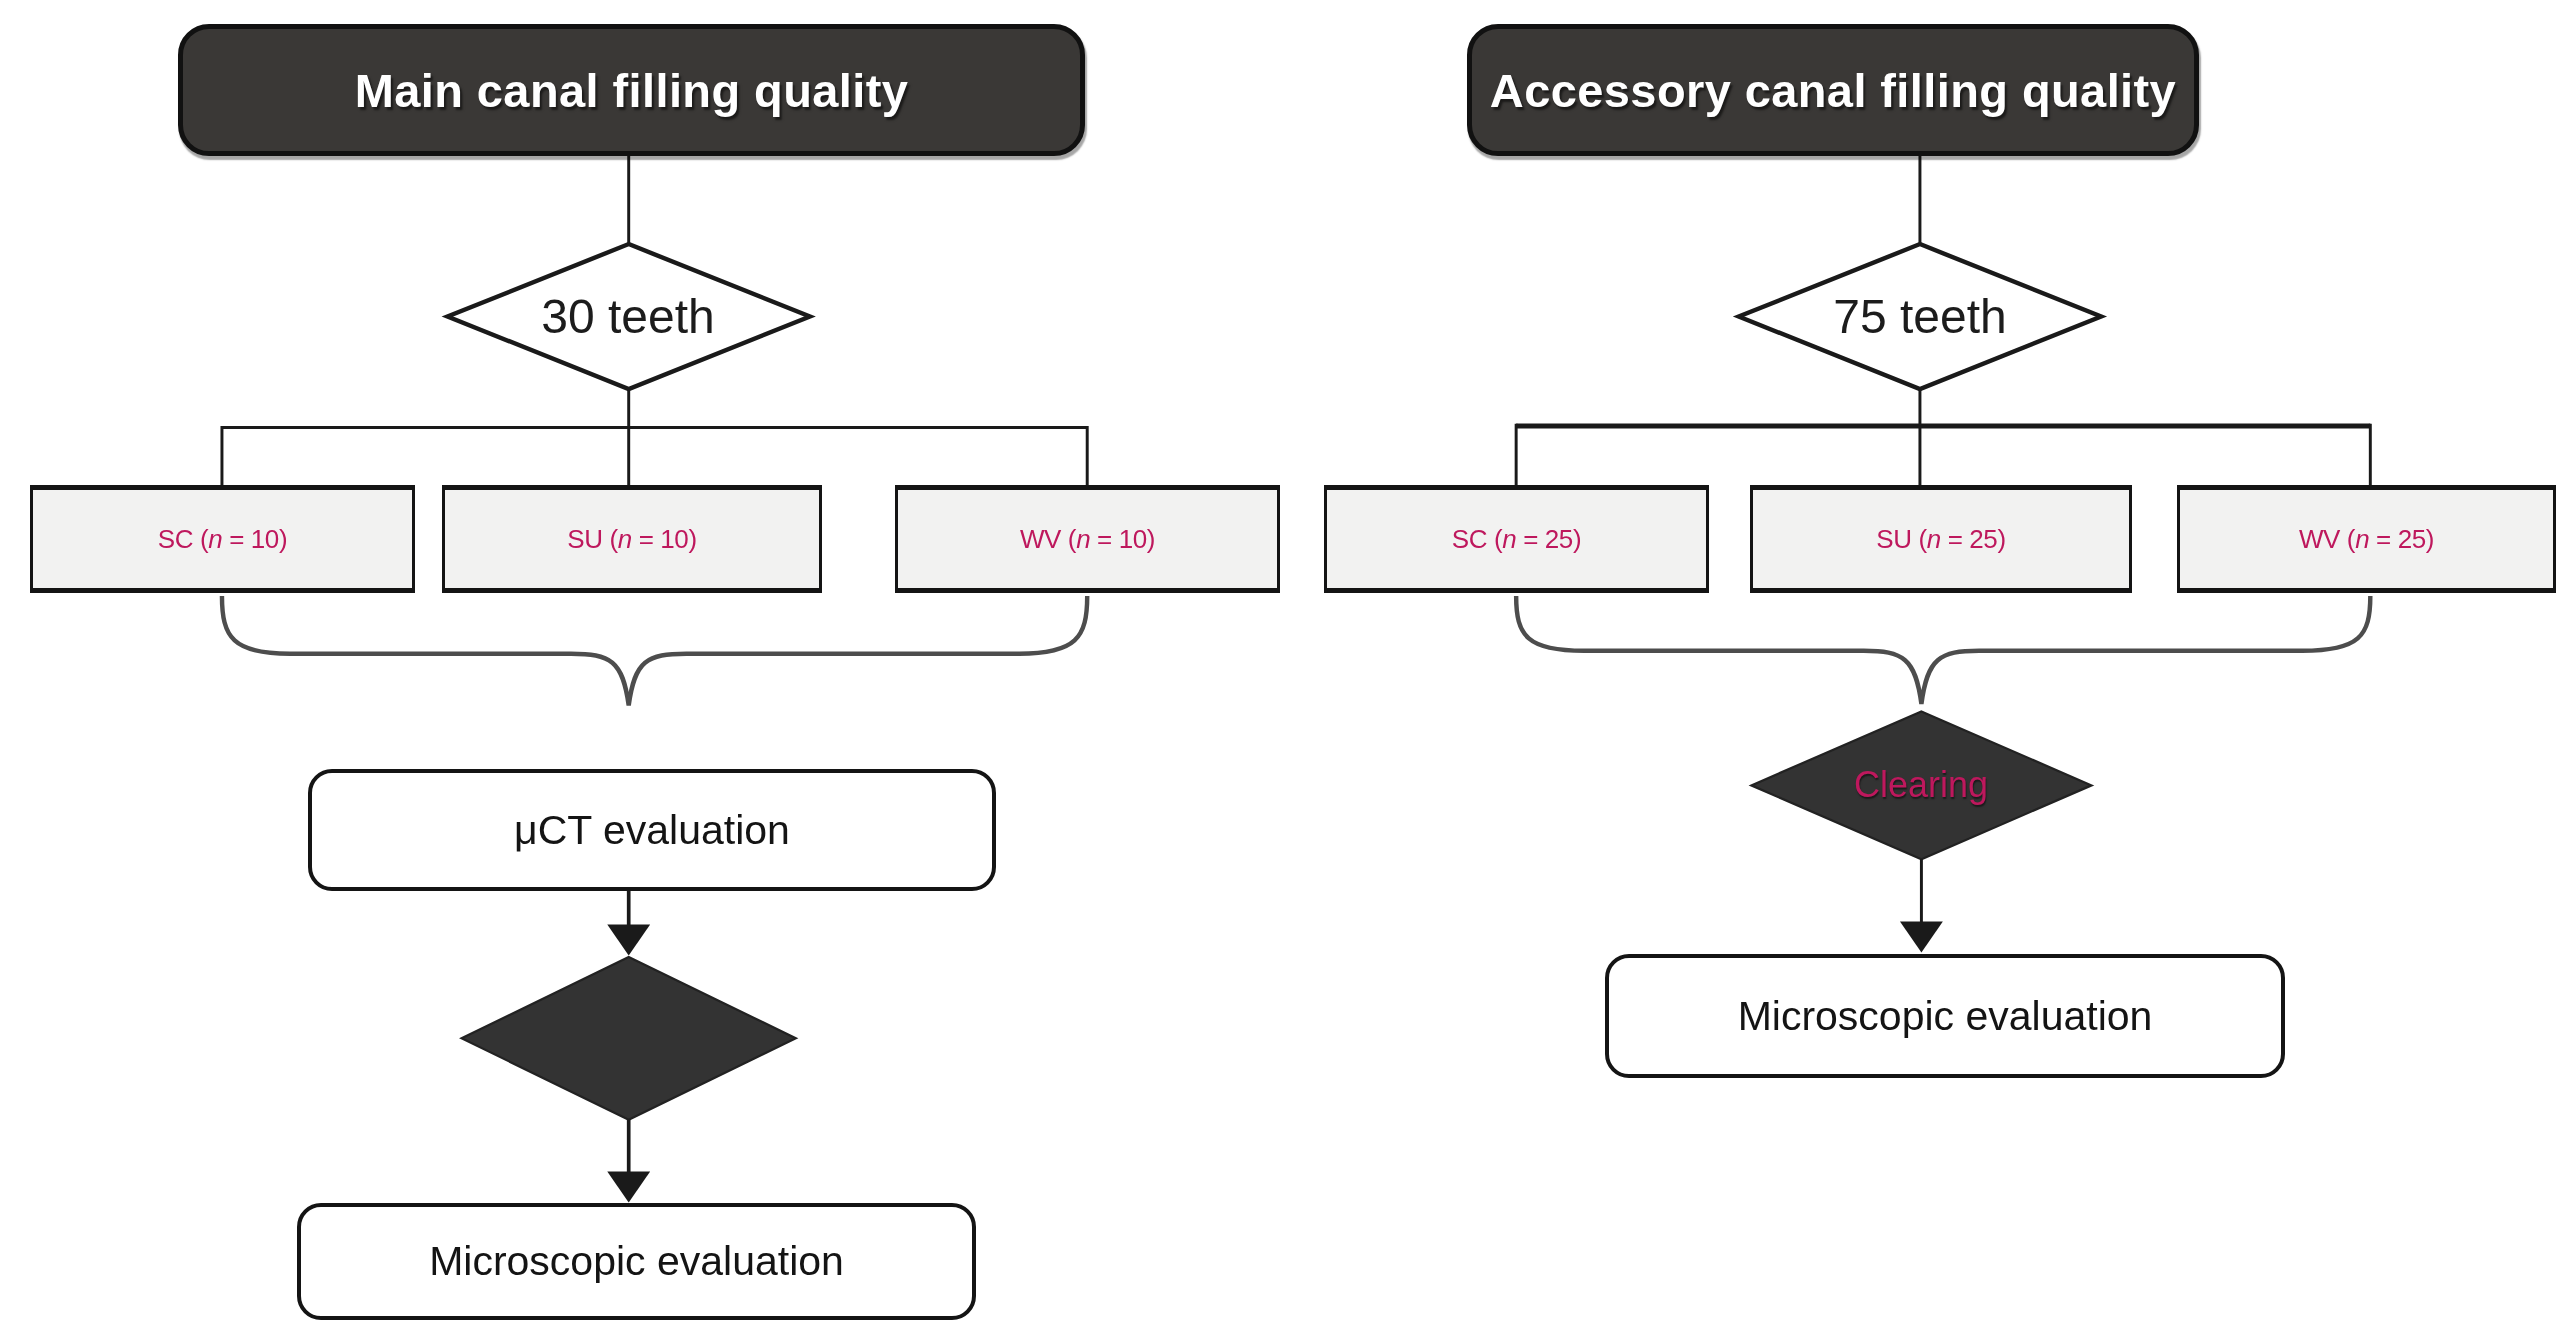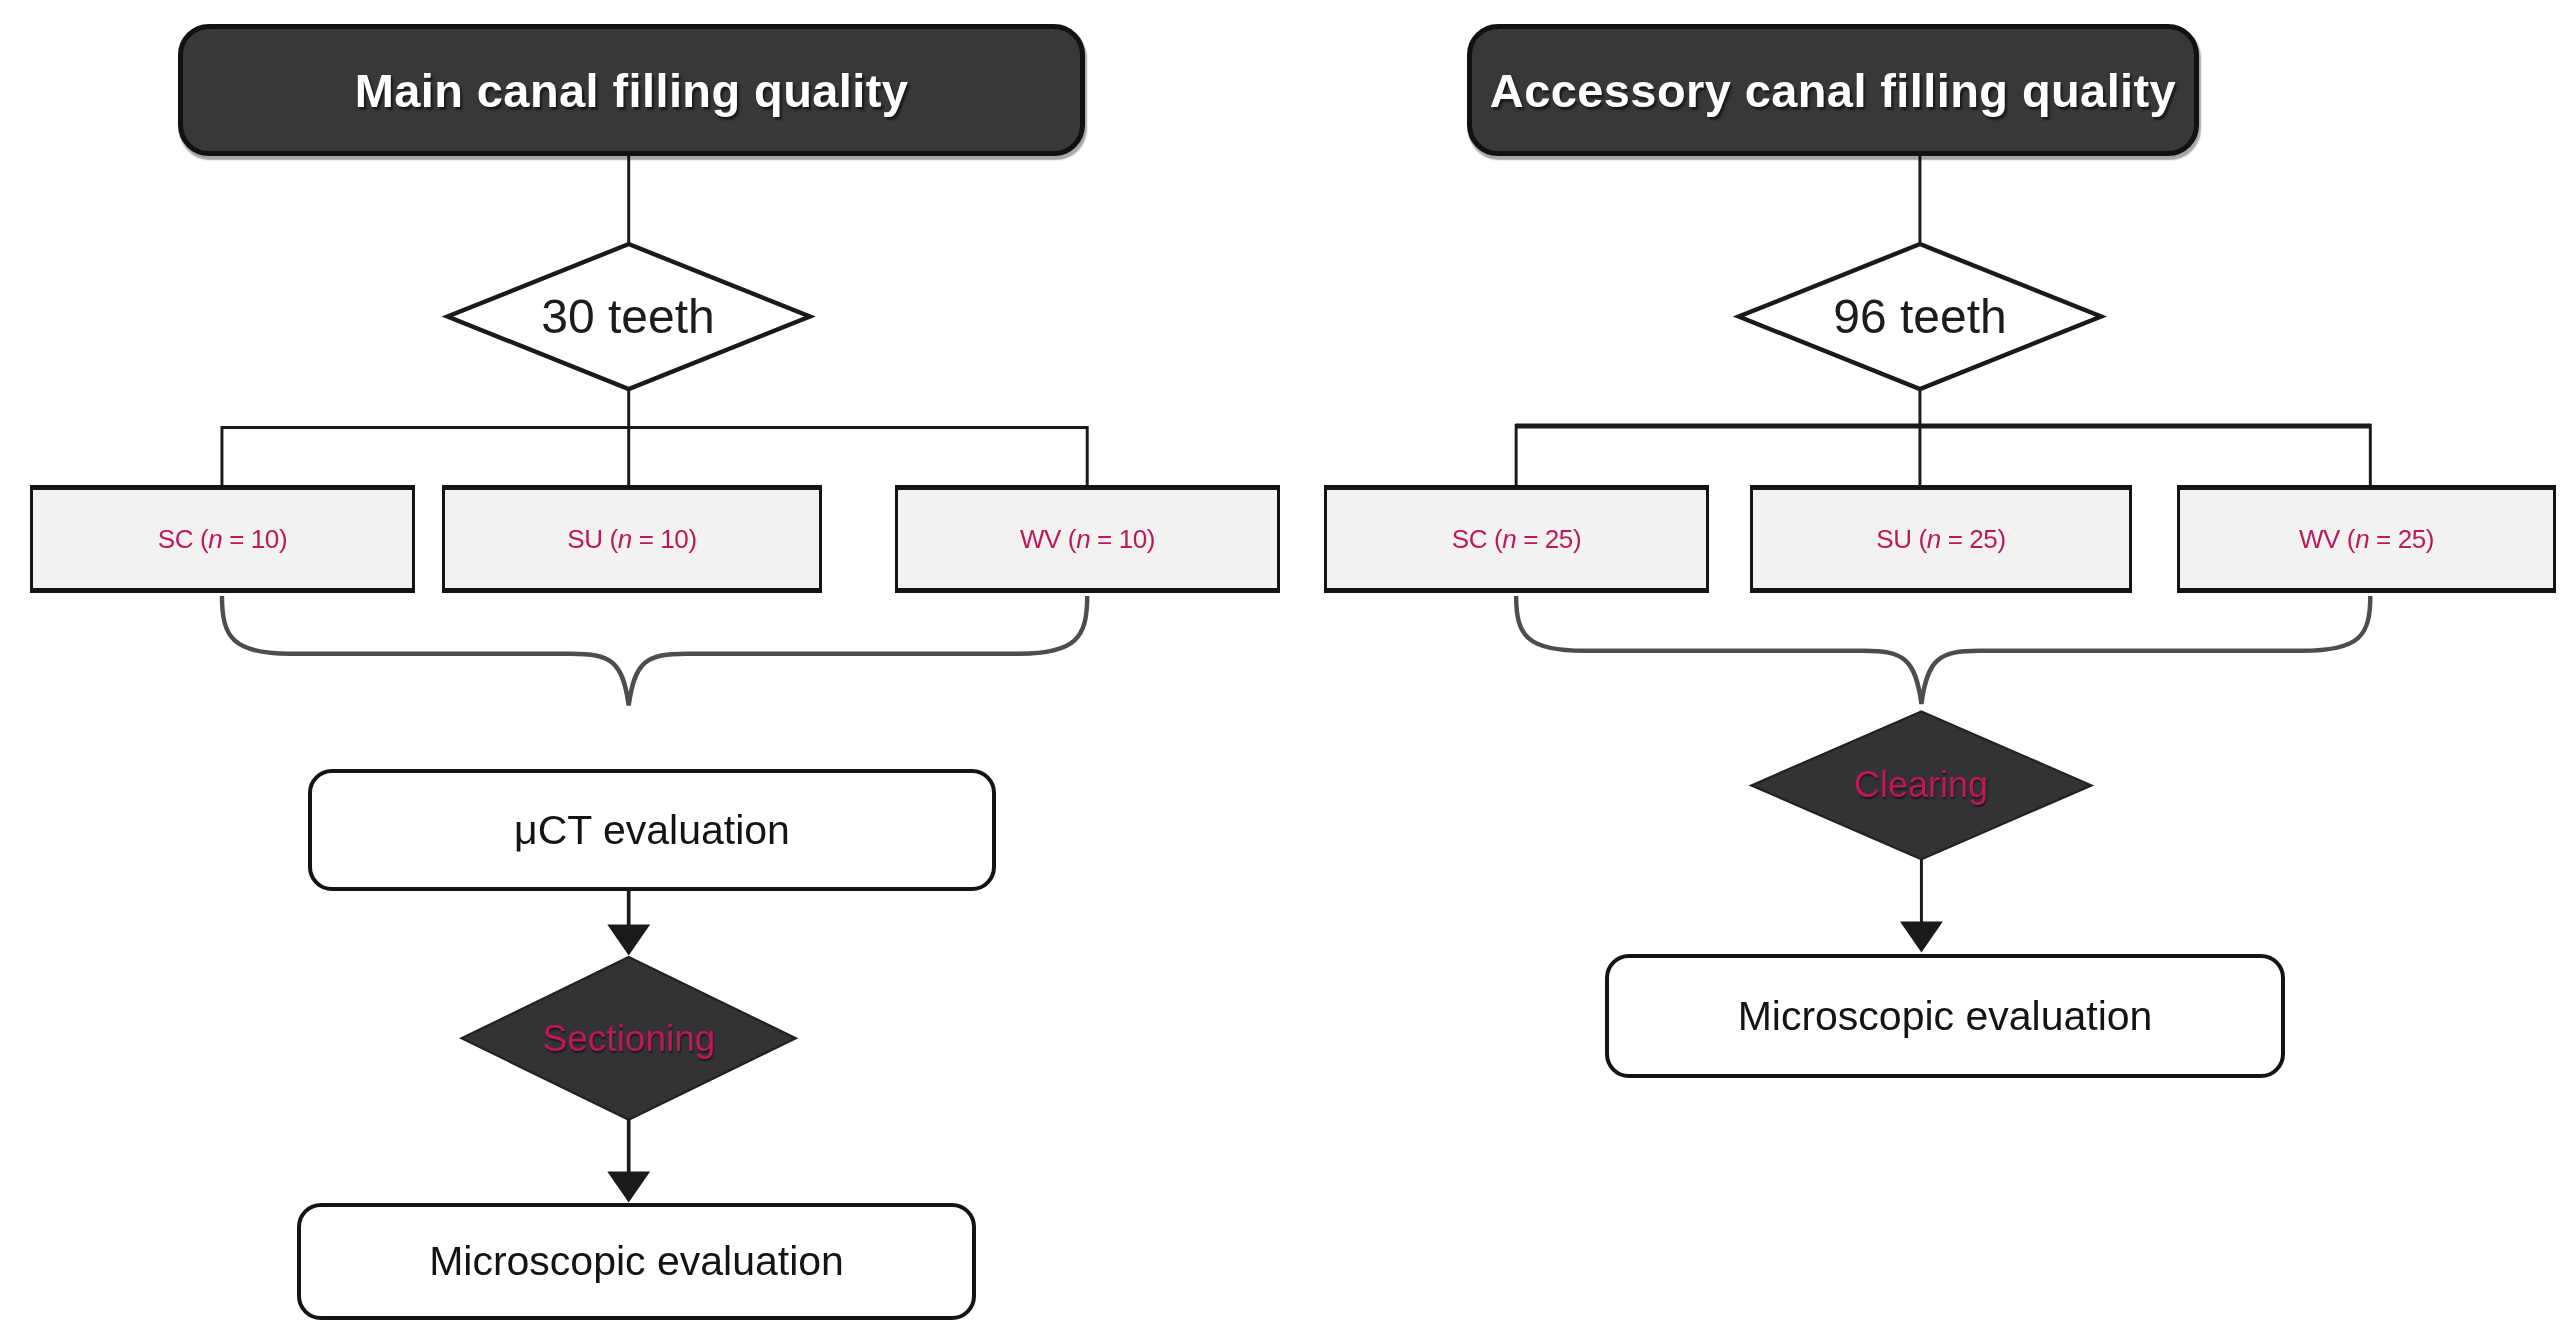--- a/index.html
+++ b/index.html
@@ -67,27 +67,26 @@
       <span> = 10)</span>
   </div>
   <div class="node groupbox" style="left:895px;top:485px;width:385px;height:108px;">
     <span>WV (</span>
       <span class="it">n</span>
       <span> = 10)</span>
   </div>
 
   <div class="node roundbox" style="left:308px;top:769px;width:688px;height:122px;">μCT evaluation</div>
 
-  <div class="node dlabel-dark" style="left:462px;top:957px;width:334px;height:163px;">Sectioning</div>
 
   <div class="node roundbox" style="left:297px;top:1203px;width:679px;height:117px;">Microscopic evaluation</div>
 
   <div class="node titlebox" style="left:1467px;top:24.4px;width:732px;height:132px;">Accessory canal filling quality</div>
 
-  <div class="node dlabel" style="left:1739px;top:244px;width:362px;height:145px;">96 teeth</div>
+  <div class="node dlabel" style="left:1739px;top:244px;width:362px;height:145px;">75 teeth</div>
 
   <div class="node groupbox" style="left:1324px;top:485px;width:385px;height:108px;">
     <span>SC (</span>
       <span class="it">n</span>
       <span> = 25)</span>
   </div>
   <div class="node groupbox" style="left:1750px;top:485px;width:382px;height:108px;">
     <span>SU (</span>
       <span class="it">n</span>
       <span> = 25)</span>

